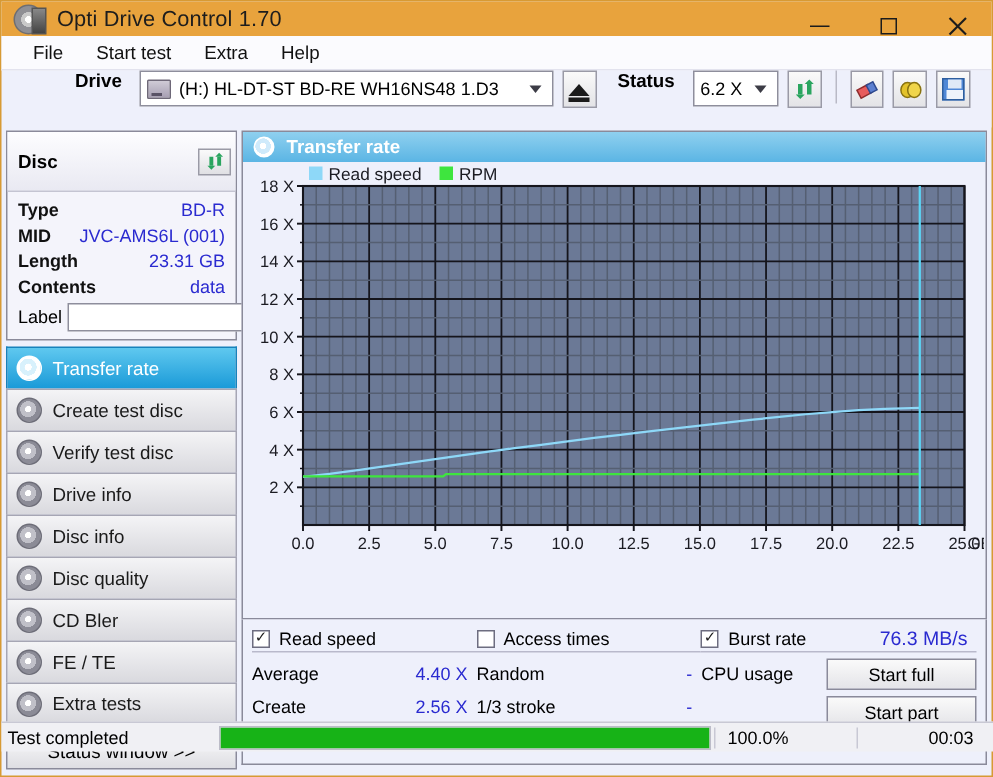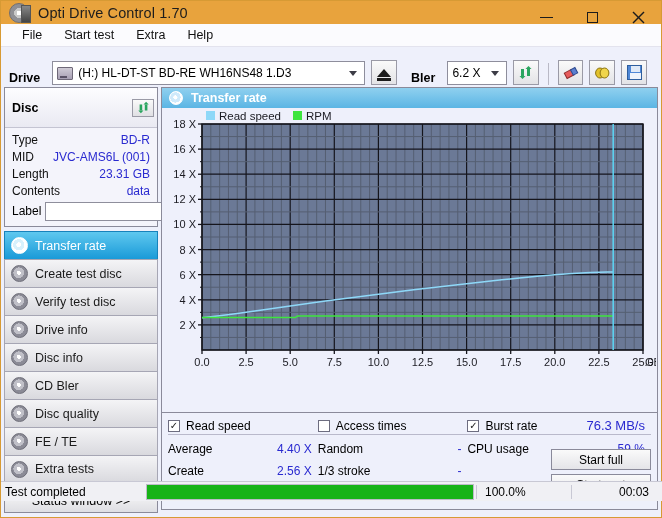--- a/index.html
+++ b/index.html
@@ -28,22 +28,22 @@
   .winbtn .gl{ display:block; }
   .sq{ width:11px;height:11px;border:1.4px solid #1c1c1c; }
   .mn{ width:13px;height:0;border-top:1.4px solid #1c1c1c; }
 
   
   .menubar{ height:23px; background:#fbfbfe; display:flex; align-items:center;
             padding-left:10px; border-bottom:1px solid #e3e3ee;}
   .menu-item{ padding:2px 11px; font-size:12.5px; color:#111;text-align:center; }
 
   
-  .toolbar{ height:38px; background:#eef0fb; display:flex; align-items:flex-end;
-            padding:0 8px; gap:6px; }
+  .toolbar{ height:38px; background:#eef0fb; display:flex; align-items:flex-start;
+            padding:0 8px; gap:6px;margin-left:41px; }
   .tb-label{ font-weight:bold; font-size:12.5px; margin-right:6px; }
   .combo{ height:24px; background:#fff; border:1px solid #8e8e9c;
           display:flex; align-items:center; padding:0 4px; font-size:12px; gap:5px;}
   .combo .cv{ flex:1; white-space:nowrap; overflow:hidden; }
   .caret{ width:0;height:0;border-left:4px solid transparent;border-right:4px solid transparent;
           border-top:5px solid #3c3c46; margin:0 3px; }
   .drive-combo{ width:316px; }
   .speed-combo{ width:60px; }
   .drv-ic{ width:16px;height:13px;flex:0 0 auto;
            background:linear-gradient(#cfcbd6,#a79fb3); border:1px solid #6e6878;
@@ -66,21 +66,21 @@
   .panel{ border:1px solid #8a8a9a; background:#f4f4fb; }
   .panel-head{ height:40px; background:linear-gradient(#fdfdff,#e9e9f2);
                border-bottom:1px solid #c4c4d2; display:flex; align-items:center;
                padding:0 3px 0 7px; font-weight:bold; font-size:12.5px;}
   .panel-head .hspacer{flex:1;}
   .mini-btn{ width:22px;height:18px;background:linear-gradient(#fafafa,#e0e0e4);
              border:1px solid #9a9aa6; display:flex;align-items:center;justify-content:center;
              font-size:10px; color:#1f9e54; font-weight:bold;}
   .disc-rows{ padding:3px 7px 5px 7px; }
   .drow{ display:flex; justify-content:space-between; align-items:center; height:17px; font-size:12px;}
-  .drow .k{ color:#111; }
+  .drow .k{ color:#111;font-weight:bold; }
   .drow .v{ color:#2a2ad0; }
   .label-row{ display:flex; align-items:center; gap:4px; margin-top:2px;}
   .label-input{ flex:1; height:19px; background:#fff; border:1px solid #8e8e9c; }
   .cd-btn{ width:22px;height:20px;background:linear-gradient(#fafafa,#e0e0e4);
            border:1px solid #9a9aa6; display:flex;align-items:center;justify-content:center;}
   .cd-glyph{ width:13px;height:13px;border-radius:50%;
              background:radial-gradient(circle,#fdfbd0 0 22%,#d9d37a 23% 60%,#b5ae50 61% 100%);
              border:1px solid #8e8836;}
 
   .navlist{ margin-top:4px; }
@@ -121,21 +121,21 @@
              border-bottom:1px solid #b9b9cb; margin-bottom:3px; padding-right:6px;}
   .chk{ width:12px;height:12px;background:#fff;border:1px solid #6d6d80;
         display:flex;align-items:center;justify-content:center;font-size:10px;color:#1a1a1a;
         line-height:1;}
   .chk-line .lbl{ font-size:12px; }
   .chk-line .rv{ margin-left:auto; color:#2a2ad0; font-size:13px;}
   .dline{ display:flex; align-items:center; height:22px; padding-right:6px; font-size:12px;}
   .dline .k{ }
   .dline .v{ margin-left:auto; color:#2a2ad0;}
   .dline .v.dash{ color:#2a2ad0; }
-  .btncol{ position:absolute; right:0; top:32px; display:flex; flex-direction:column; gap:4px;text-align:center;}
+  .btncol{ position:absolute; right:0; top:22px; display:flex; flex-direction:column; gap:4px;text-align:center;}
   .actbtn{ width:100px;height:21px;background:linear-gradient(#fafafa,#e4e4e8);
            border:1px solid #8a8a9a; font-size:12px; display:flex;align-items:center;justify-content:center;}
 
   
   .statusbar{ position:absolute; left:0; bottom:16px; width:662px; height:20px;
               background:#f0f0f4; border-top:1px solid #c8c8d4;
               display:flex; align-items:center; font-size:12px; }
   .sb-text{ width:143px; padding-left:4px; }
   .sb-prog{ flex:1; height:16px; background:#e6e6ea; border:1px solid #bcbcc8; margin:0 2px;
             position:relative; overflow:hidden;}
@@ -177,21 +177,21 @@
   <div class="toolbar">
     <div class="tb-label">Drive</div>
     <div class="combo drive-combo">
       <span class="drv-ic"></span>
       <span class="cv">(H:)  HL-DT-ST BD-RE  WH16NS48 1.D3</span>
       <span class="caret"></span>
     </div>
     <div class="tbtn">
         <span class="eject"></span>
       </div>
-    <div class="tb-label" style="margin-left:8px">Bler</div>
+    <div class="tb-label" style="margin-left:8px">Status</div>
     <div class="combo speed-combo">
       <span class="cv">6.2 X</span>
       <span class="caret"></span>
     </div>
     <div class="tbtn">
       <svg width="15" height="15" viewBox="0 0 15 15">
         <path d="M3 11 L3 4 L6 4 L6 11 Z" fill="#2aa55f"></path>
         <path d="M1.5 11 L4.5 14 L7.5 11 Z" fill="#2aa55f"></path>
         <path d="M9 4 L9 11 L12 11 L12 4 Z" fill="#2aa55f"></path>
         <path d="M7.5 4 L10.5 1 L13.5 4 Z" fill="#2aa55f"></path>
@@ -278,25 +278,25 @@
         <div class="navitem">
           <span class="nav-ic"></span>
           <span>Drive info</span>
         </div>
         <div class="navitem">
           <span class="nav-ic"></span>
           <span>Disc info</span>
         </div>
         <div class="navitem">
           <span class="nav-ic"></span>
+          <span>Disc quality</span>
+        </div>
+        <div class="navitem">
+          <span class="nav-ic"></span>
           <span>CD Bler</span>
-        </div>
-        <div class="navitem">
-          <span class="nav-ic"></span>
-          <span>Disc quality</span>
         </div>
         <div class="navitem">
           <span class="nav-ic"></span>
           <span>FE / TE</span>
         </div>
         <div class="navitem">
           <span class="nav-ic"></span>
           <span>Extra tests</span>
         </div>
       </div>

